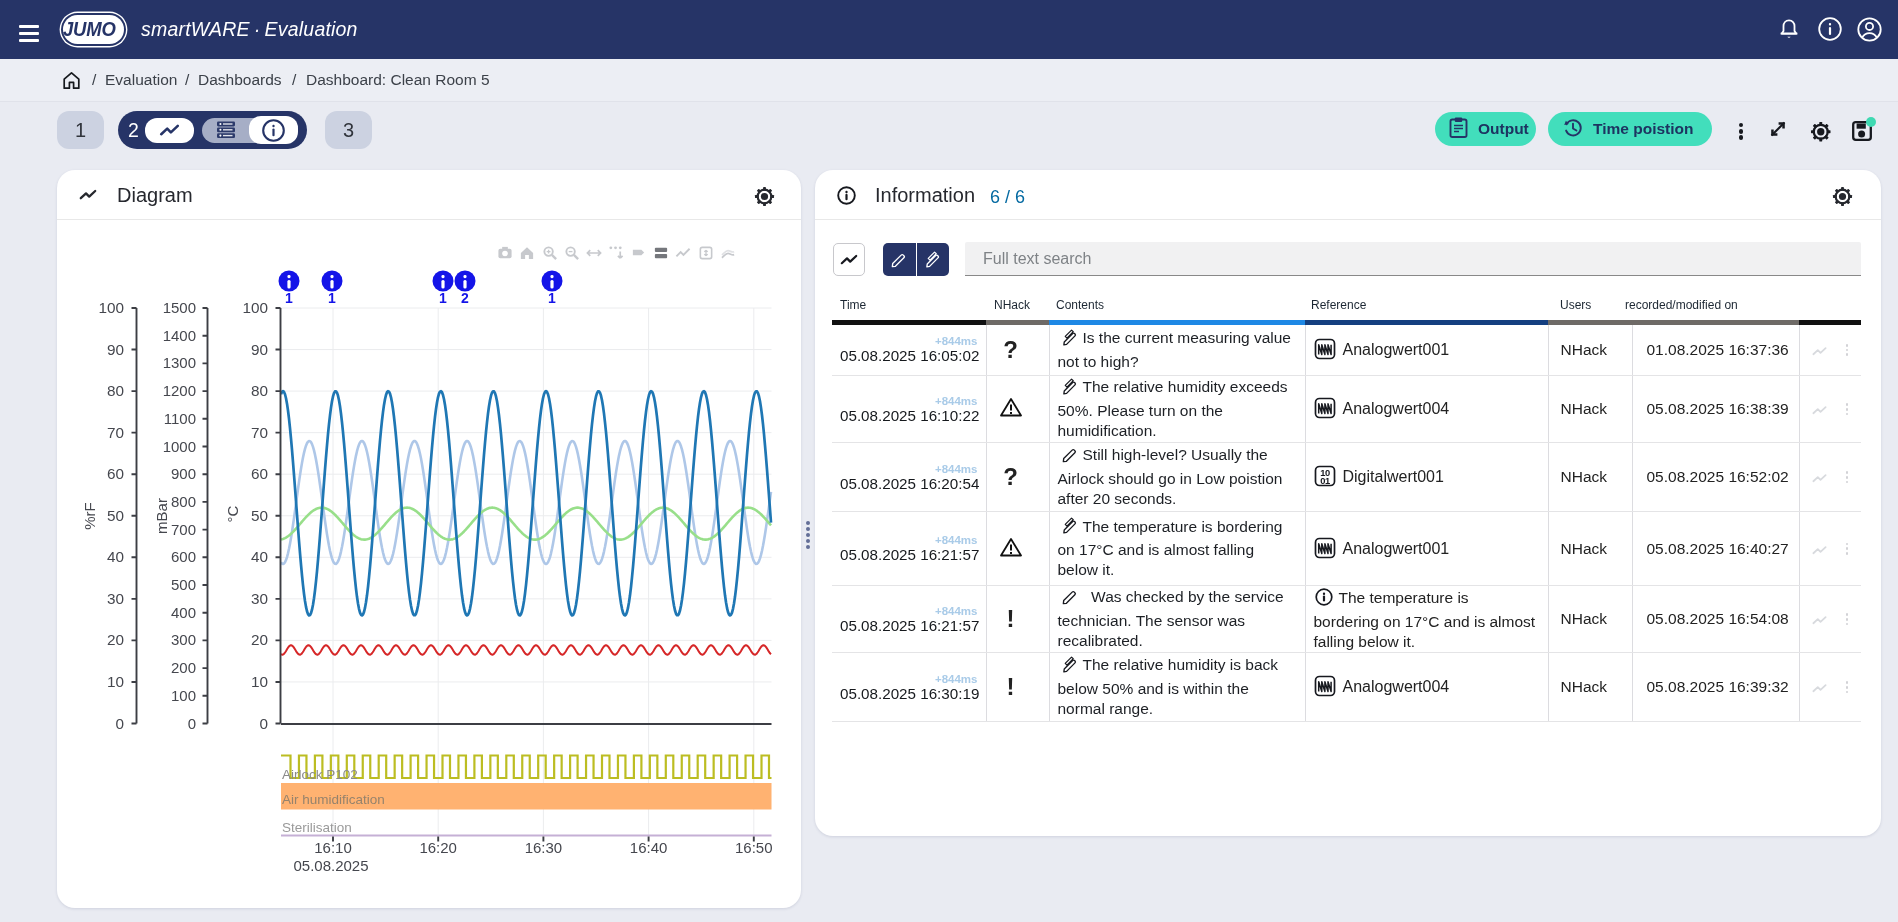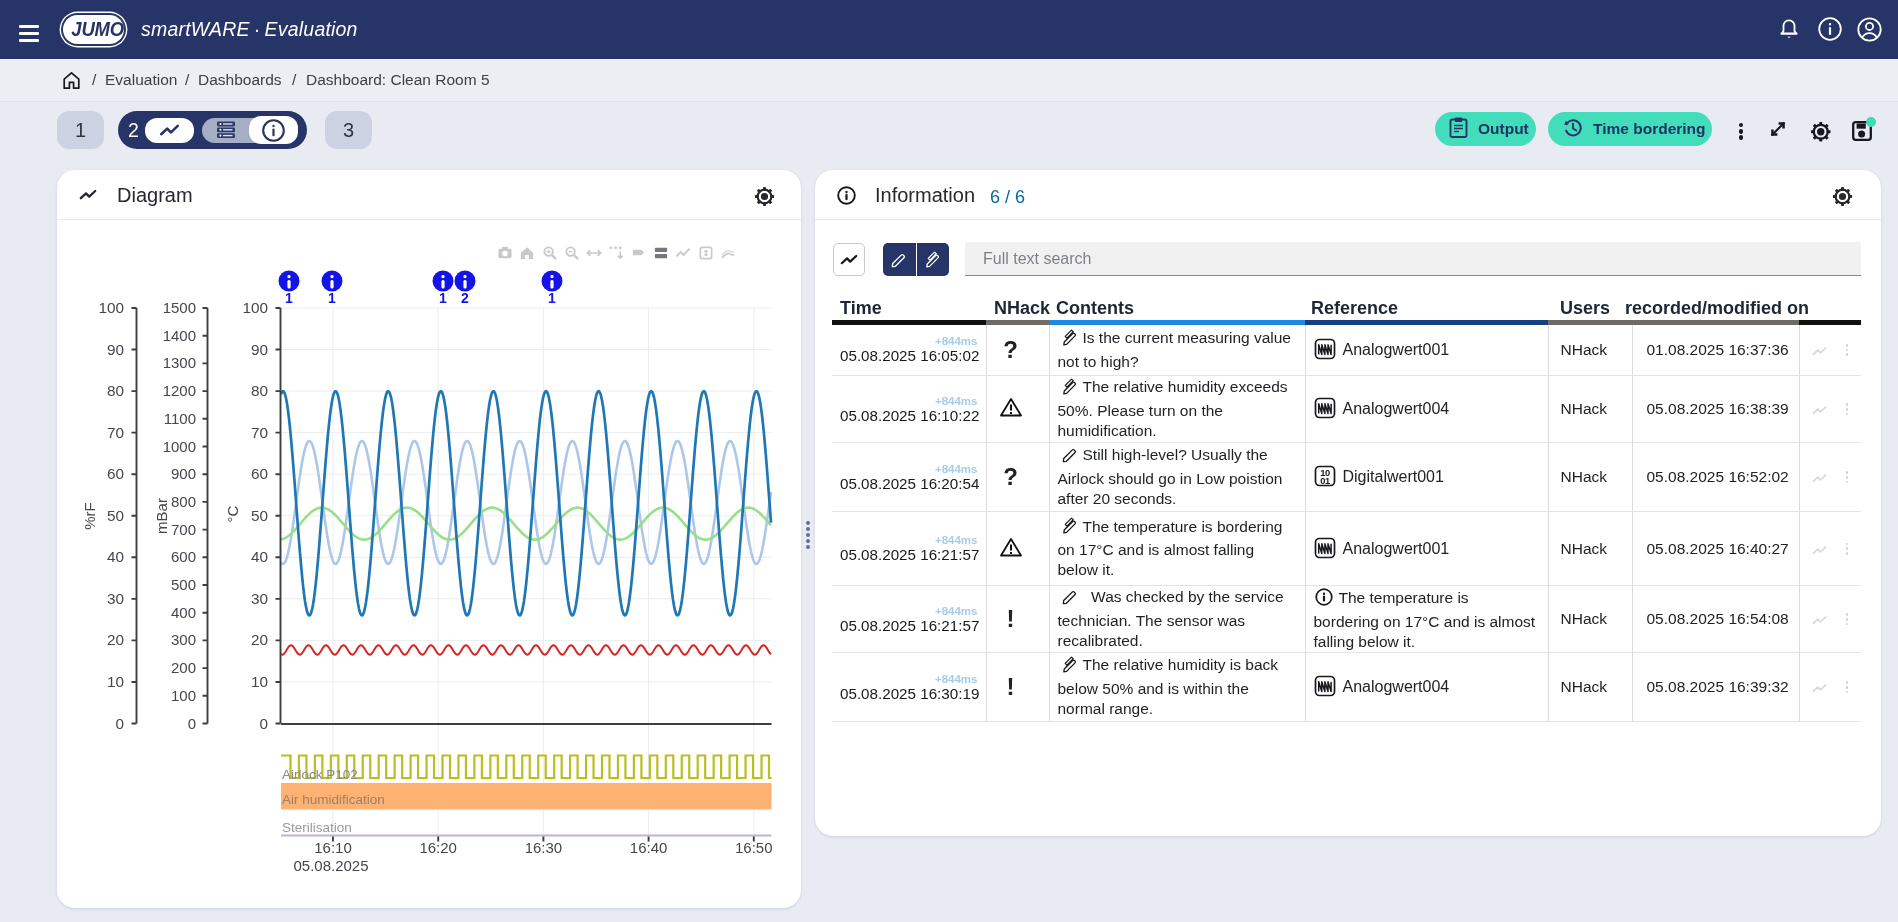--- a/index.html
+++ b/index.html
@@ -1,21 +1,21 @@
 <!DOCTYPE html>
 <html><head><meta charset="utf-8"><style>
 *{margin:0;padding:0;box-sizing:border-box}
 html,body{width:1898px;height:922px;overflow:hidden;font-family:"Liberation Sans",sans-serif;background:#e9ebf2}
 .abs{position:absolute}
 body{position:relative}
 
 .nav{position:absolute;left:0;top:0;width:1898px;height:59px;background:#263467;color:#fff}
 .burger div{height:3.2px;background:#fff;border-radius:1px;margin:3.8px 0;width:19.5px}
 .logo{position:absolute;left:63px;top:14.5px;width:61px;height:29px;background:#fff;border-radius:14.5px;
- display:flex;align-items:center;justify-content:flex-end;box-shadow:0 0 0 2px #263467, 0 0 0 3.4px #fff}
+ display:flex;align-items:center;justify-content:flex-start;box-shadow:0 0 0 2px #263467, 0 0 0 3.4px #fff}
 .logo span{color:#263467;font-weight:800;font-style:italic;font-size:18.5px;letter-spacing:-0.2px;transform:scaleY(1.12)}
 .brand{position:absolute;left:141px;top:18px;font-style:italic;font-size:19.5px;color:#fff;letter-spacing:.2px}
 
 .crumb{position:absolute;left:0;top:59px;width:1898px;height:43px;background:#eceef4;border-bottom:1px solid #e0e2ea}
 .crumb .txt{position:absolute;top:12px;font-size:15.5px;color:#3c4149}
 
 .tabnum{position:absolute;top:111px;width:47px;height:38px;background:#ccd2e1;border-radius:12px;
  display:flex;align-items:center;justify-content:center;font-size:20px;color:#31353c}
 .activetab{position:absolute;top:111px;left:118px;width:189px;height:38px;background:#263467;border-radius:19px;
  display:flex;align-items:center;color:#fff}
@@ -27,21 +27,21 @@
 .card{position:absolute;top:170px;background:#fff;border-radius:18px;box-shadow:0 1px 3px rgba(40,50,90,.13)}
 .cardhead{position:absolute;left:0;top:0;right:0;height:50px;border-bottom:1px solid #e8e8e8}
 .cardtitle{position:absolute;top:14px;font-size:20px;color:#26282e}
 
 table.info{border-collapse:collapse;table-layout:fixed;width:1029px;font-size:15.5px;color:#222}
 table.info td{white-space:normal}
 .tmain{white-space:nowrap}
 table.info td{border-bottom:1px solid #e4e4e6;border-right:1px solid #dcdce0;vertical-align:middle;padding:0 8px;overflow:hidden}
 table.info td:first-child{border-left:none}
 table.info tr td:last-child{border-right:none}
-.thead{position:absolute;font-size:18px;font-weight:bold;color:#1c2733}
+.thead{position:absolute;font-size:12px;font-weight:normal;color:#1c2733}
 .tsub{color:#a9cbe8;font-size:11.5px;font-weight:bold}
 .tmain{font-size:15.2px;color:#16191d}
 .conttext{font-size:15.5px;line-height:20px;color:#1d2025}
 .kebab{display:inline-block;width:2.9px;height:2.9px;border-radius:50%;background:#d2d2d6}
 </style></head><body>
 <div class="nav">
 <div class="abs" style="left:19px;top:21px">
       <div class="burger">
         <div></div>
         <div></div>
@@ -123,21 +123,21 @@
         <path d="M6 9.5h9M6 12.5h9M6 15.5h5" stroke="#263467" stroke-width="1.6"></path>
       </svg></span>
     <span style="margin-left:9px">Output</span>
   </div>
 <div class="teal" style="left:1548px;width:164px">
     <span style="margin-left:14px;margin-top:2px"><svg width="22" height="22" viewBox="0 0 22 22" style="">
         <path d="M4.5 7.2a7.6 7.6 0 1 1-0.4 6.4" fill="none" stroke="#263467" stroke-width="1.9" stroke-linecap="round"></path>
         <path d="M6.7 6.9 2.2 8.1 3.9 3.8z" fill="#263467"></path>
         <path d="M11 6.6v4.9l3.4 2" fill="none" stroke="#263467" stroke-width="1.9" stroke-linecap="round" stroke-linejoin="round"></path>
       </svg></span>
-    <span style="margin-left:9px">Time bordering</span>
+    <span style="margin-left:9px">Time poistion</span>
   </div>
 <div class="abs" style="left:1738.5px;top:122.5px;display:flex;flex-direction:column;gap:1.7px">
  <div style="width:4.8px;height:4.8px;border-radius:50%;background:#17191f"></div>
  <div style="width:4.8px;height:4.8px;border-radius:50%;background:#17191f"></div>
  <div style="width:4.8px;height:4.8px;border-radius:50%;background:#17191f"></div>
 </div>
 <div class="abs" style="left:1766px;top:117px"><svg width="24" height="24" viewBox="0 0 24 24" style="">
       <path d="M5.5 18.5 18.5 5.5" fill="none" stroke="#17191f" stroke-width="2.2"></path>
       <path d="M18.8 5.2v6.2h-2.5V7.7H12.6V5.2zM5.2 18.8v-6.2h2.5v3.7h3.7v2.5z" fill="#17191f"></path>
     </svg></div>

